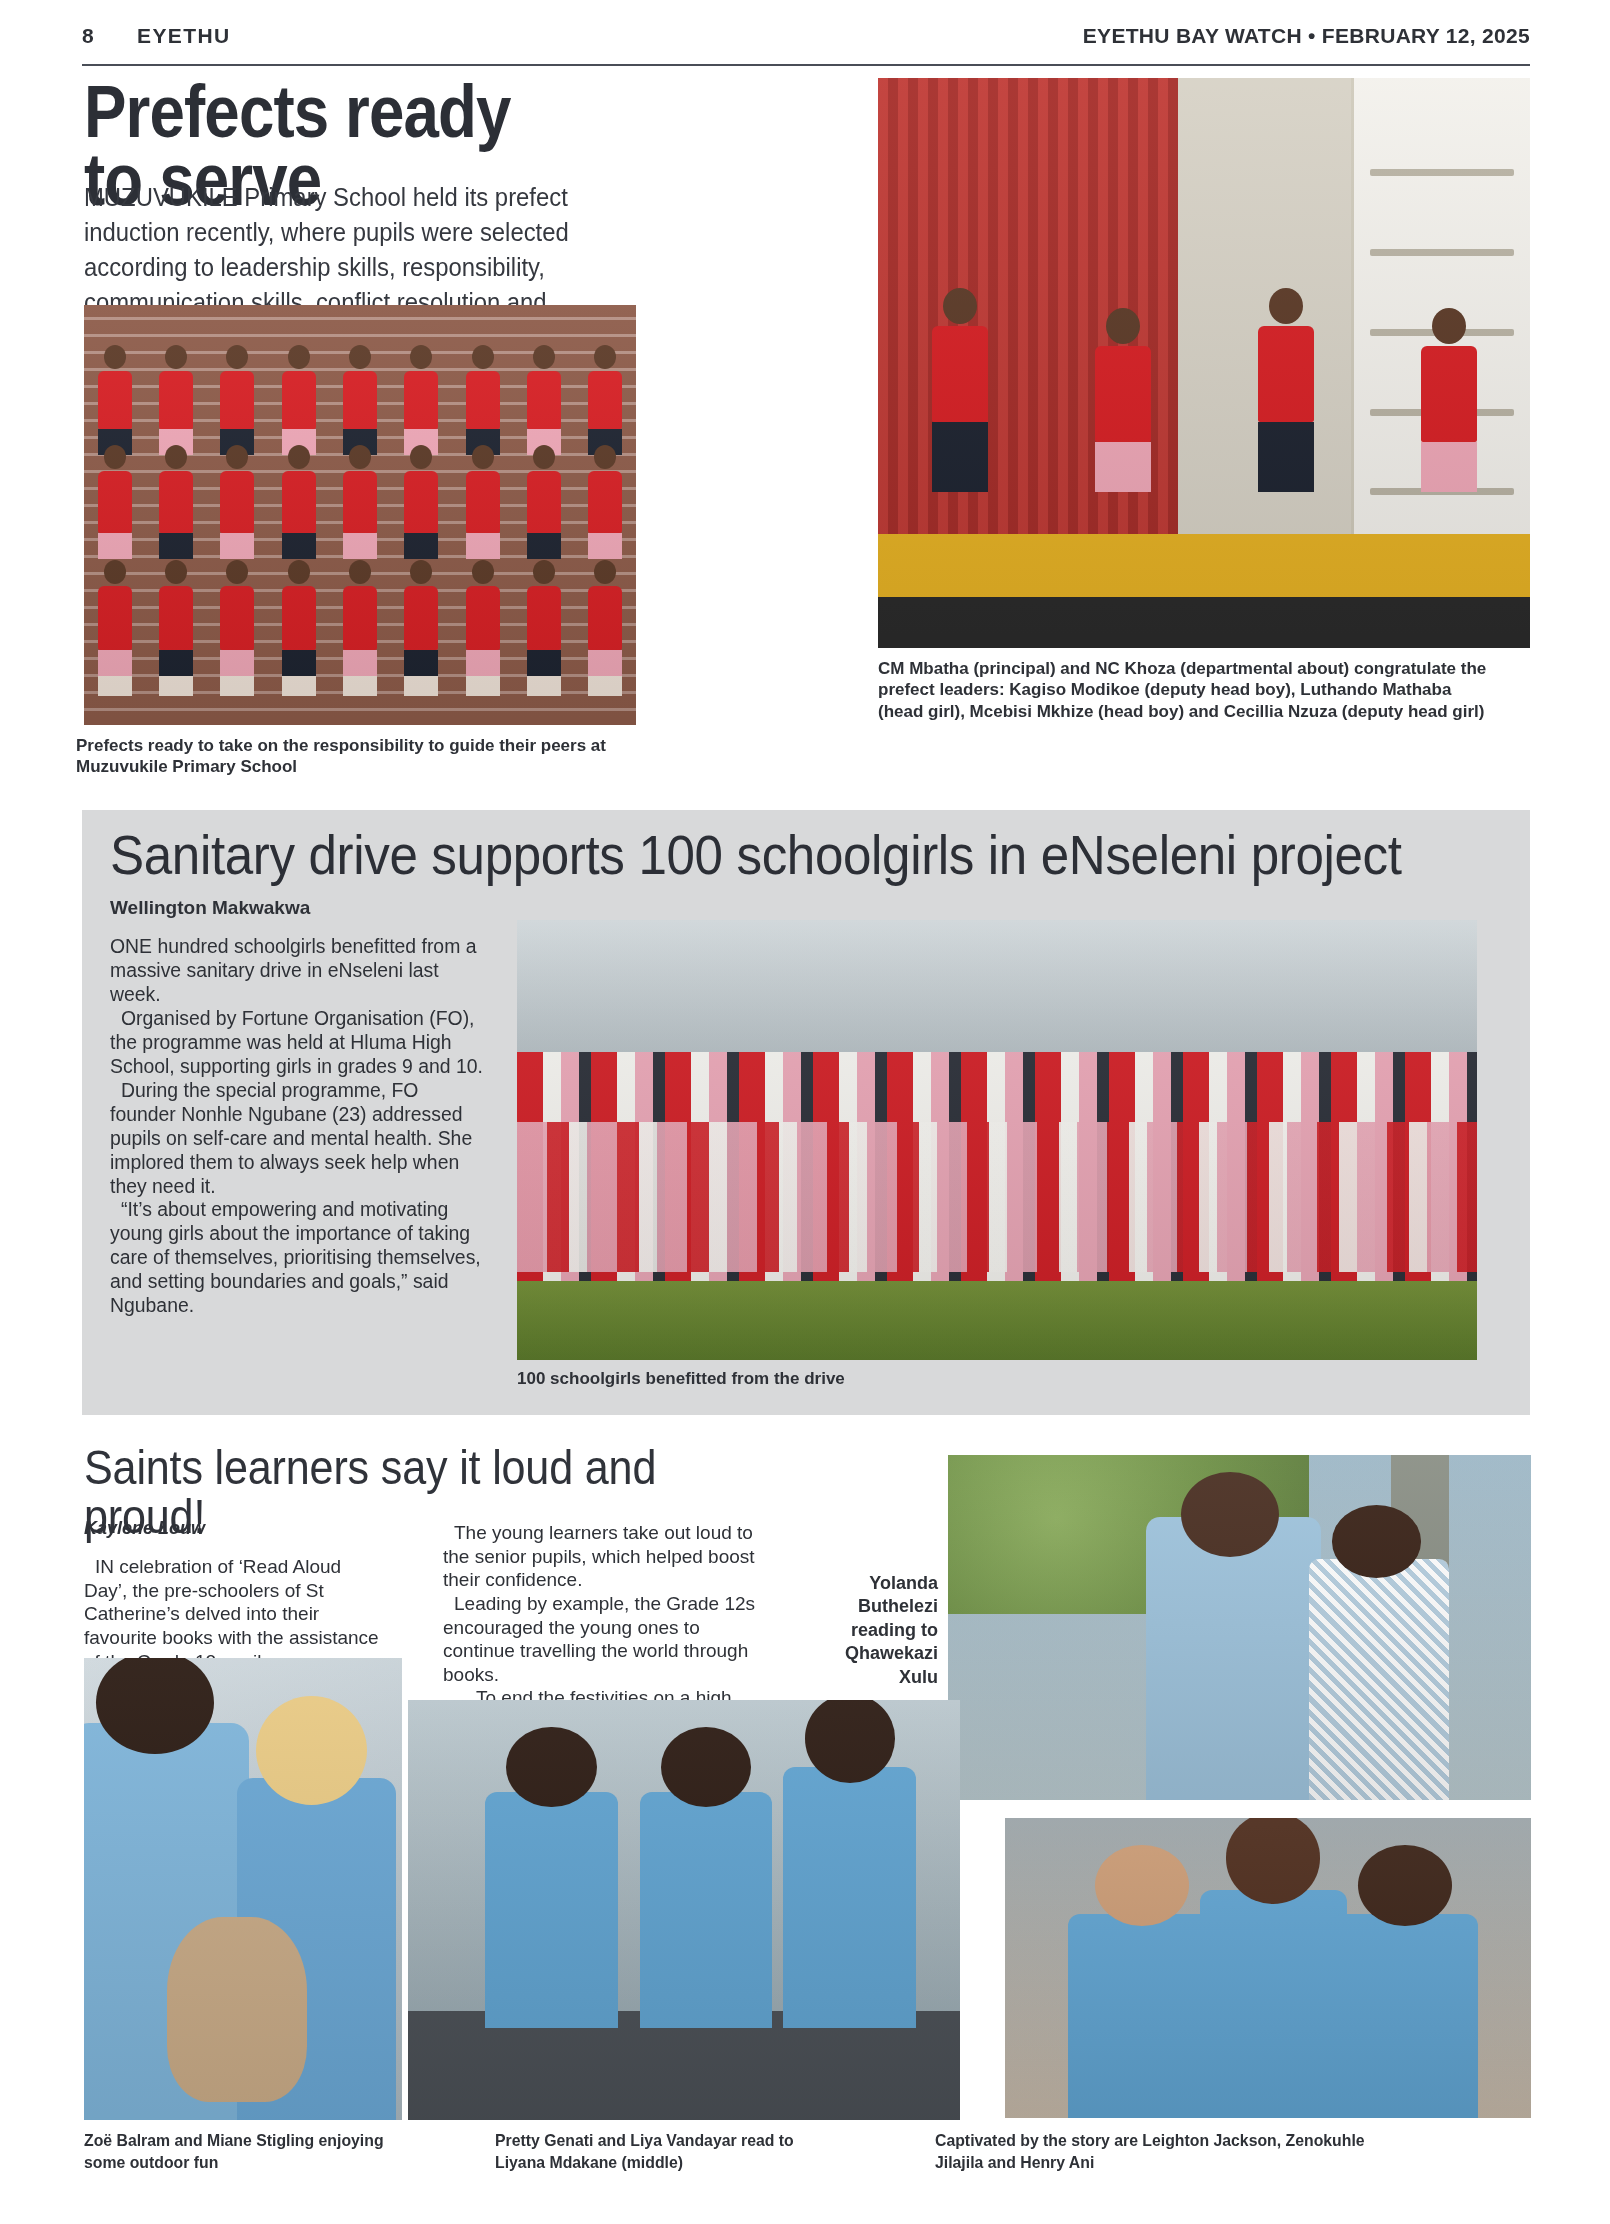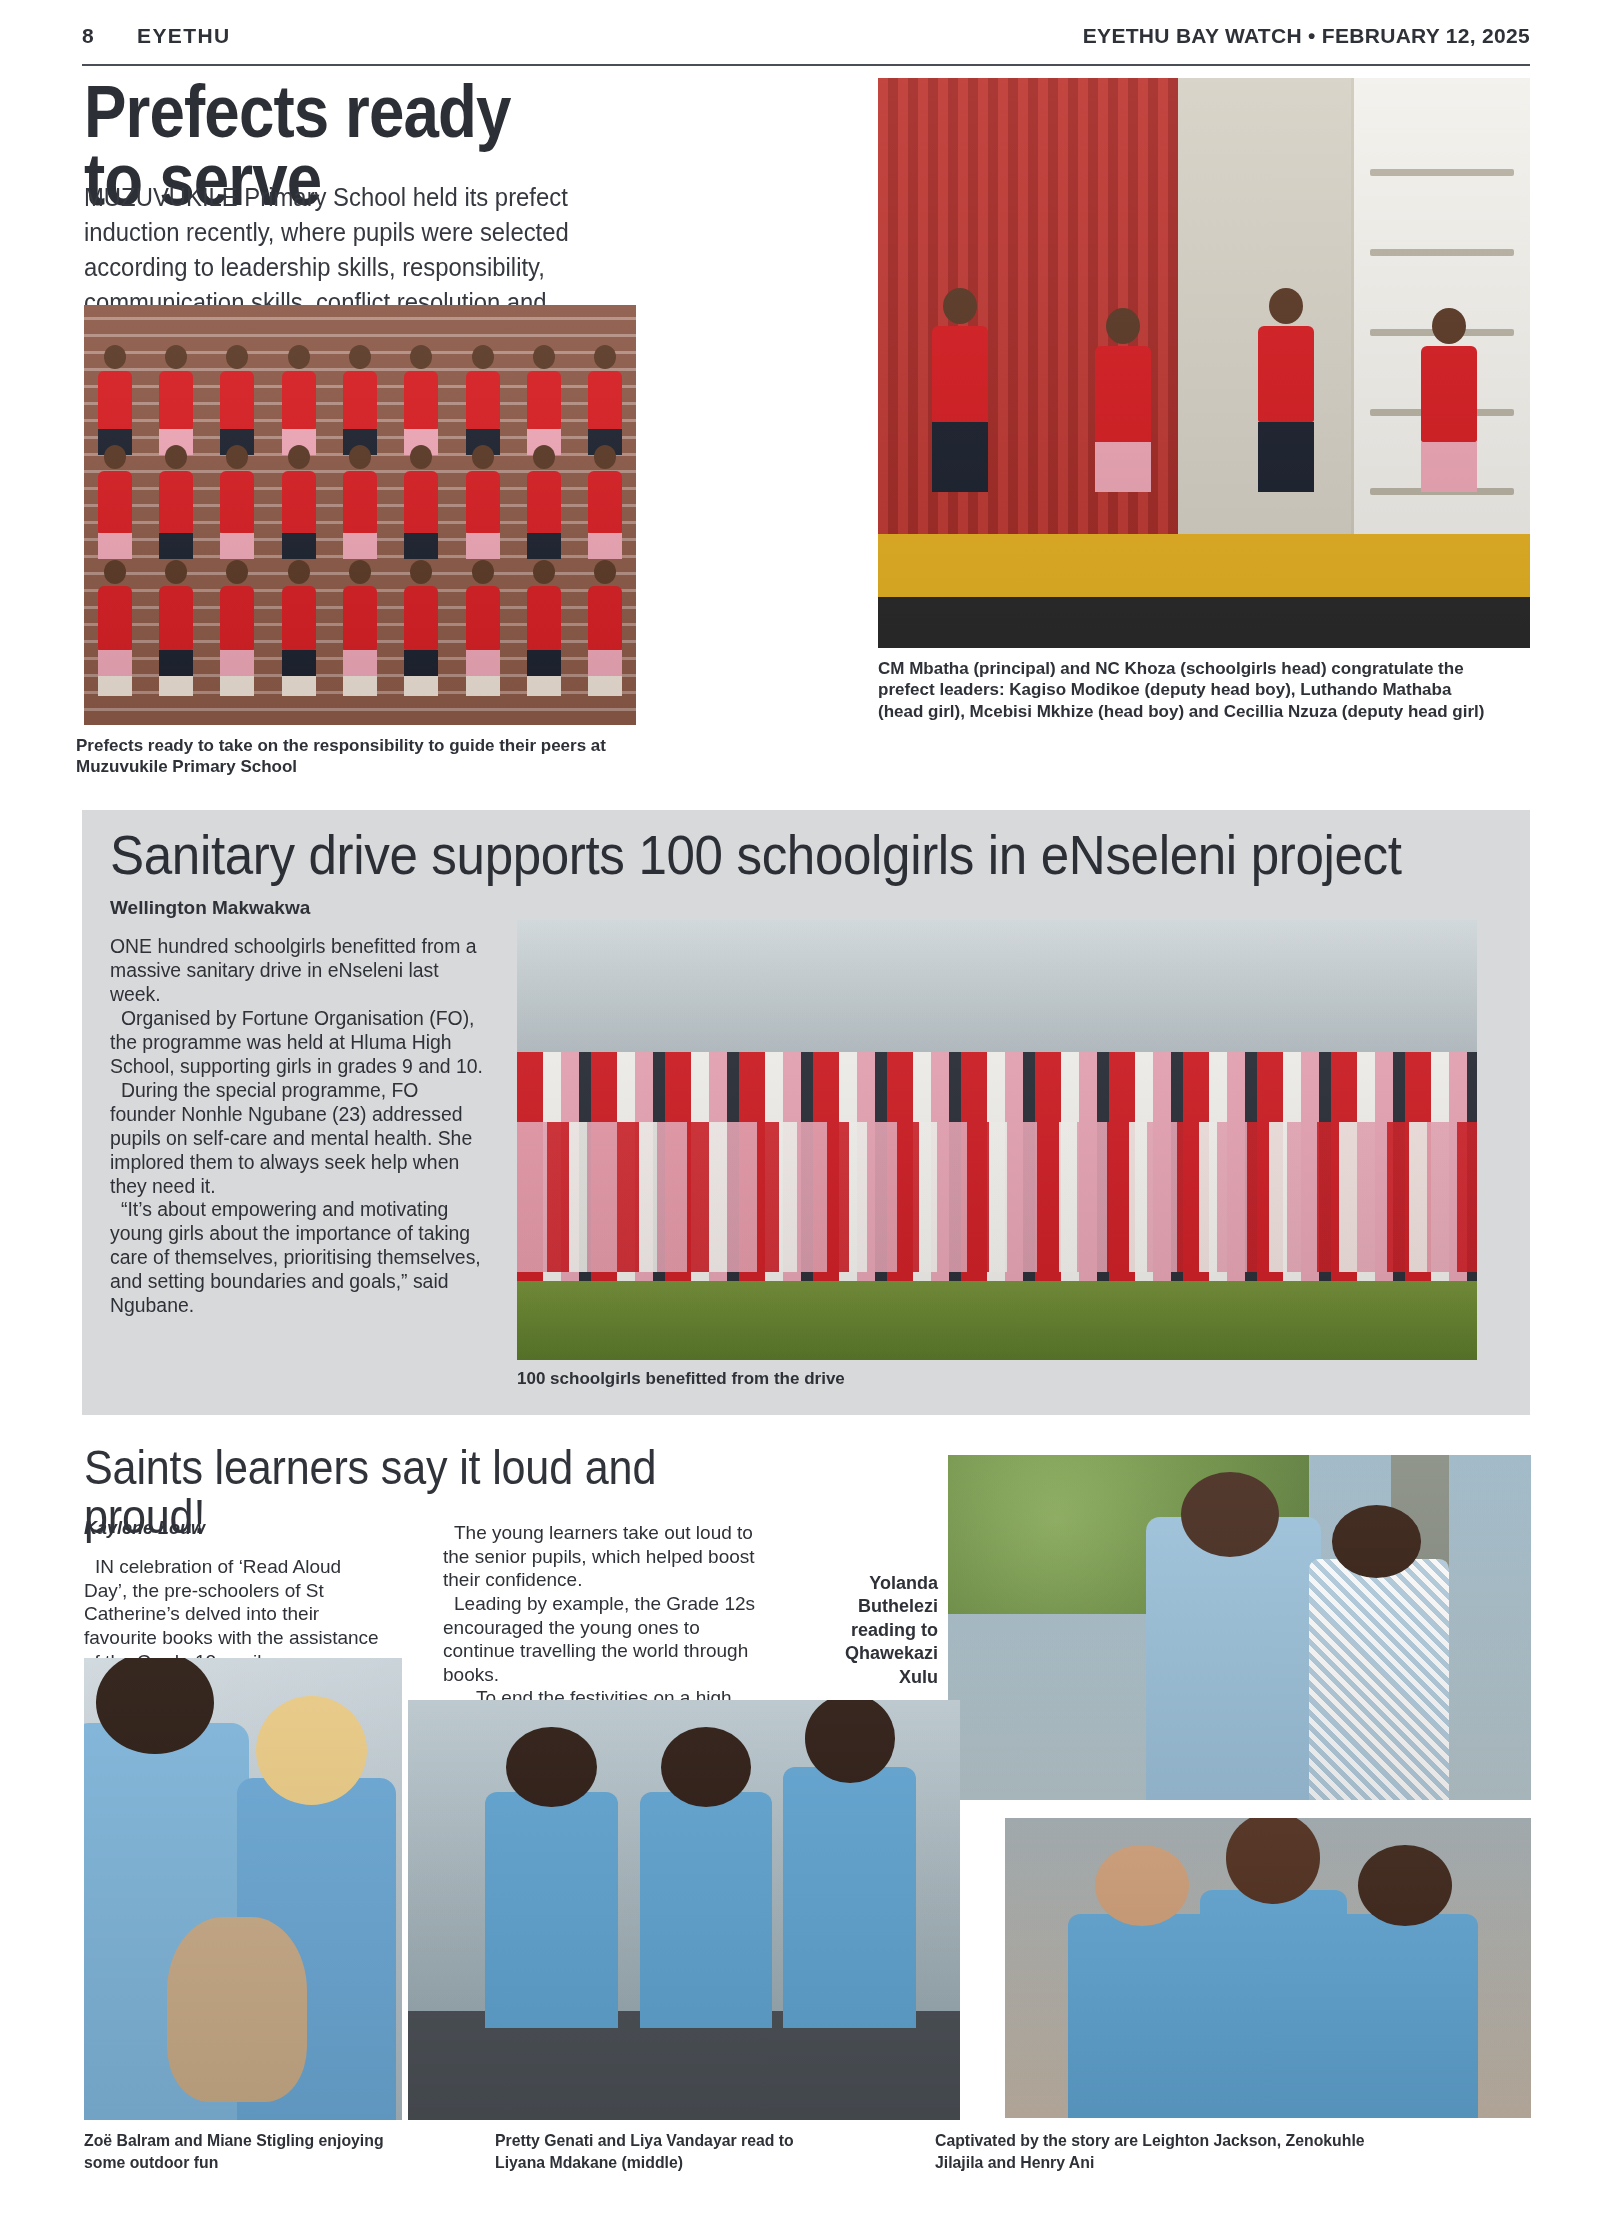--- a/index.html
+++ b/index.html
@@ -345,21 +345,21 @@
           <div class="pt" style="width:56px;height:70px"></div>
         </div>
       <div class="kid">
           <div class="hd" style="width:34px;height:36px"></div>
           <div class="bd" style="width:56px;height:96px"></div>
           <div class="sk" style="width:56px;height:50px"></div>
         </div>
     </div>
   </div>
 
-  <div class="cap" id="caption-prefect-leaders">CM Mbatha (principal) and NC Khoza (schoolgirls head) congratulate the prefect leaders: Kagiso Modikoe (deputy head boy), Luthando Mathaba (head girl), Mcebisi Mkhize (head boy) and Cecillia Nzuza (deputy head girl)</div>
+  <div class="cap" id="caption-prefect-leaders">CM Mbatha (principal) and NC Khoza (departmental about) congratulate the prefect leaders: Kagiso Modikoe (deputy head boy), Luthando Mathaba (head girl), Mcebisi Mkhize (head boy) and Cecillia Nzuza (deputy head girl)</div>
 
   <div class="band"></div>
   <div class="s2-head">Sanitary drive supports 100 schoolgirls in eNseleni project</div>
   <div class="s2-byline">Wellington Makwakwa</div>
   <div class="s2-body">
     <p class="first">ONE hundred schoolgirls benefitted from a massive sanitary drive in eNseleni last week.</p>
     <p>Organised by Fortune Organisation (FO), the programme was held at Hluma High School, supporting girls in grades 9 and 10.</p>
     <p>During the special programme, FO founder Nonhle Ngubane (23) addressed pupils on self-care and mental health. She implored them to always seek help when they need it.</p>
     <p>“It’s about empowering and motivating young girls about the importance of taking care of themselves, prioritising themselves, and setting boundaries and goals,” said Ngubane.</p>
   </div>

